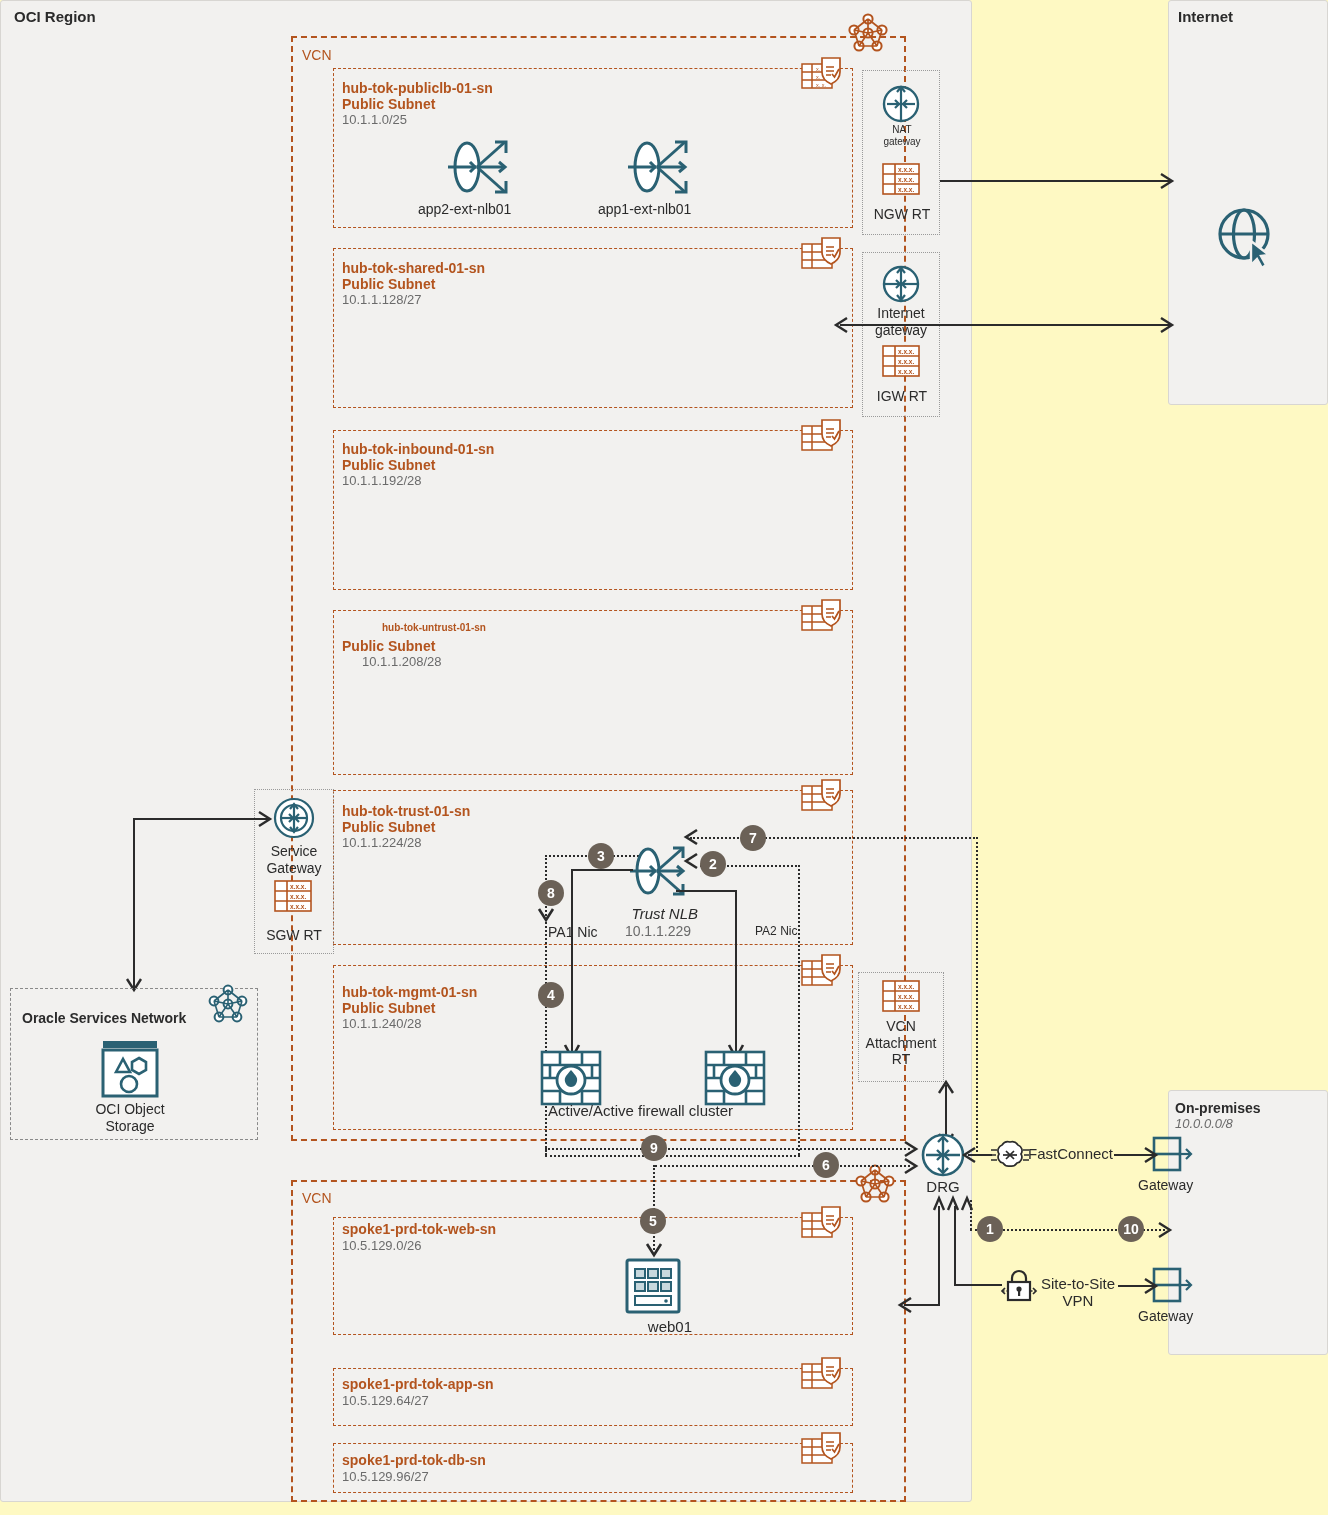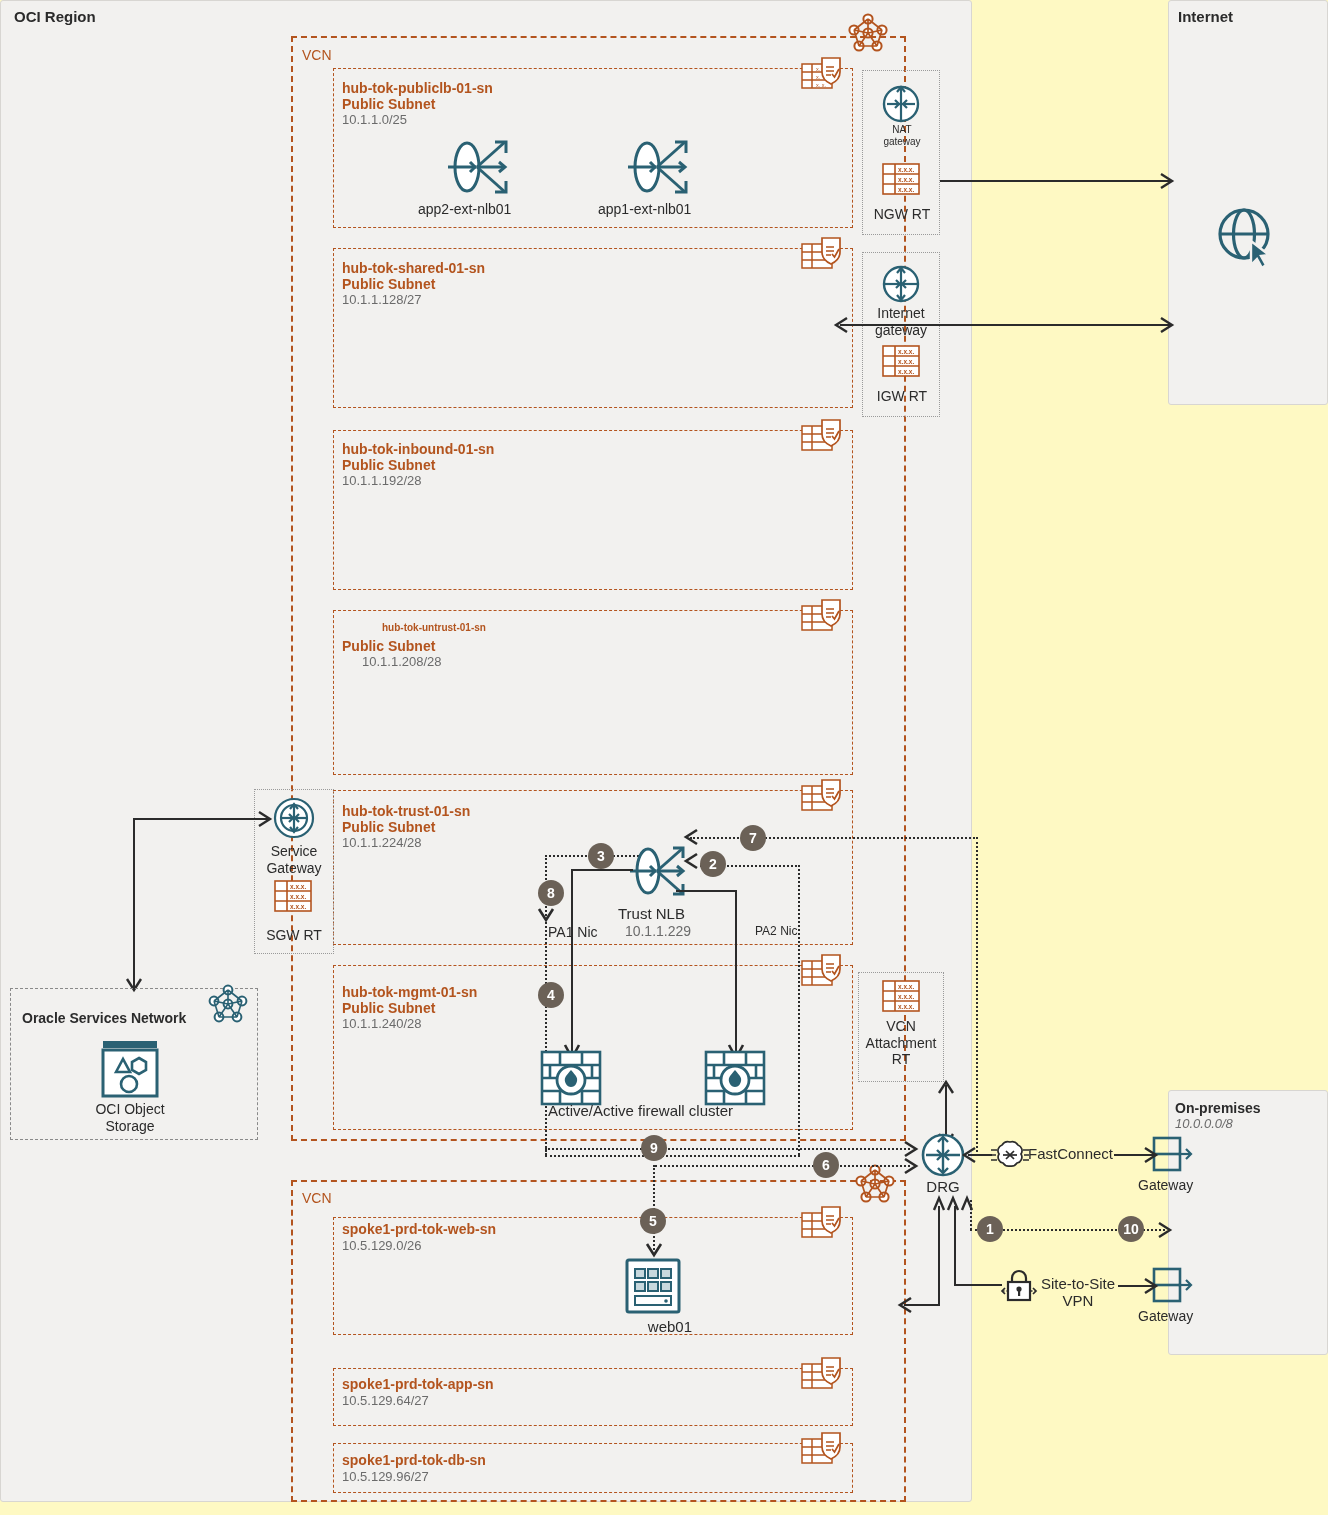--- a/index.html
+++ b/index.html
@@ -402,21 +402,21 @@
       <line x1="5" y1="33" x2="31" y2="33" stroke="#2a6173" stroke-width="3"></line>
       <path d="M25 28 l5 5 l-5 5" fill="none" stroke="#2a6173" stroke-width="3"></path>
       <line x1="32" y1="33" x2="58" y2="33" stroke="#2a6173" stroke-width="3"></line>
       <path d="M52 28 l6 5 l-6 5" fill="none" stroke="#2a6173" stroke-width="3"></path>
       <line x1="32" y1="33" x2="58" y2="10" stroke="#2a6173" stroke-width="3"></line>
       <path d="M48 10 h10 v10" fill="none" stroke="#2a6173" stroke-width="3"></path>
       <line x1="32" y1="33" x2="58" y2="56" stroke="#2a6173" stroke-width="3"></line>
       <path d="M48 56 h10 v-10" fill="none" stroke="#2a6173" stroke-width="3"></path>
     </svg>
   </div>
-  <div class="txt lbl-dark" style="left:618px;top:905px;font-size:15px;text-align:left;width:80px;">Trust NLB</div>
+  <div class="txt lbl-dark" style="left:618px;top:905px;font-size:15px;text-align:right;width:80px;font-style:italic;">Trust NLB</div>
   <div class="txt lbl-cidr" style="left:618px;top:923px;font-size:14px;text-align:center;width:80px;">10.1.1.229</div>
 
   <div class="txt lbl-dark" style="left:548px;top:924px;font-size:14px;">PA1 Nic</div>
   <div class="txt lbl-dark" style="left:712px;top:924px;font-size:12px;margin-left:43px;">PA2 Nic</div>
 
   <div class="ln hln" style="left:571px;top:869px;width:62px;"></div>
   <div class="ln vln" style="left:571px;top:869px;height:185px;"></div>
   <div class="abs" style="left:564px;top:1044px;">
     <svg width="16" height="18">
         <path d="M1 1 L8 14 L15 1" fill="none" stroke="#2b2b2b" stroke-width="2.6"></path>

